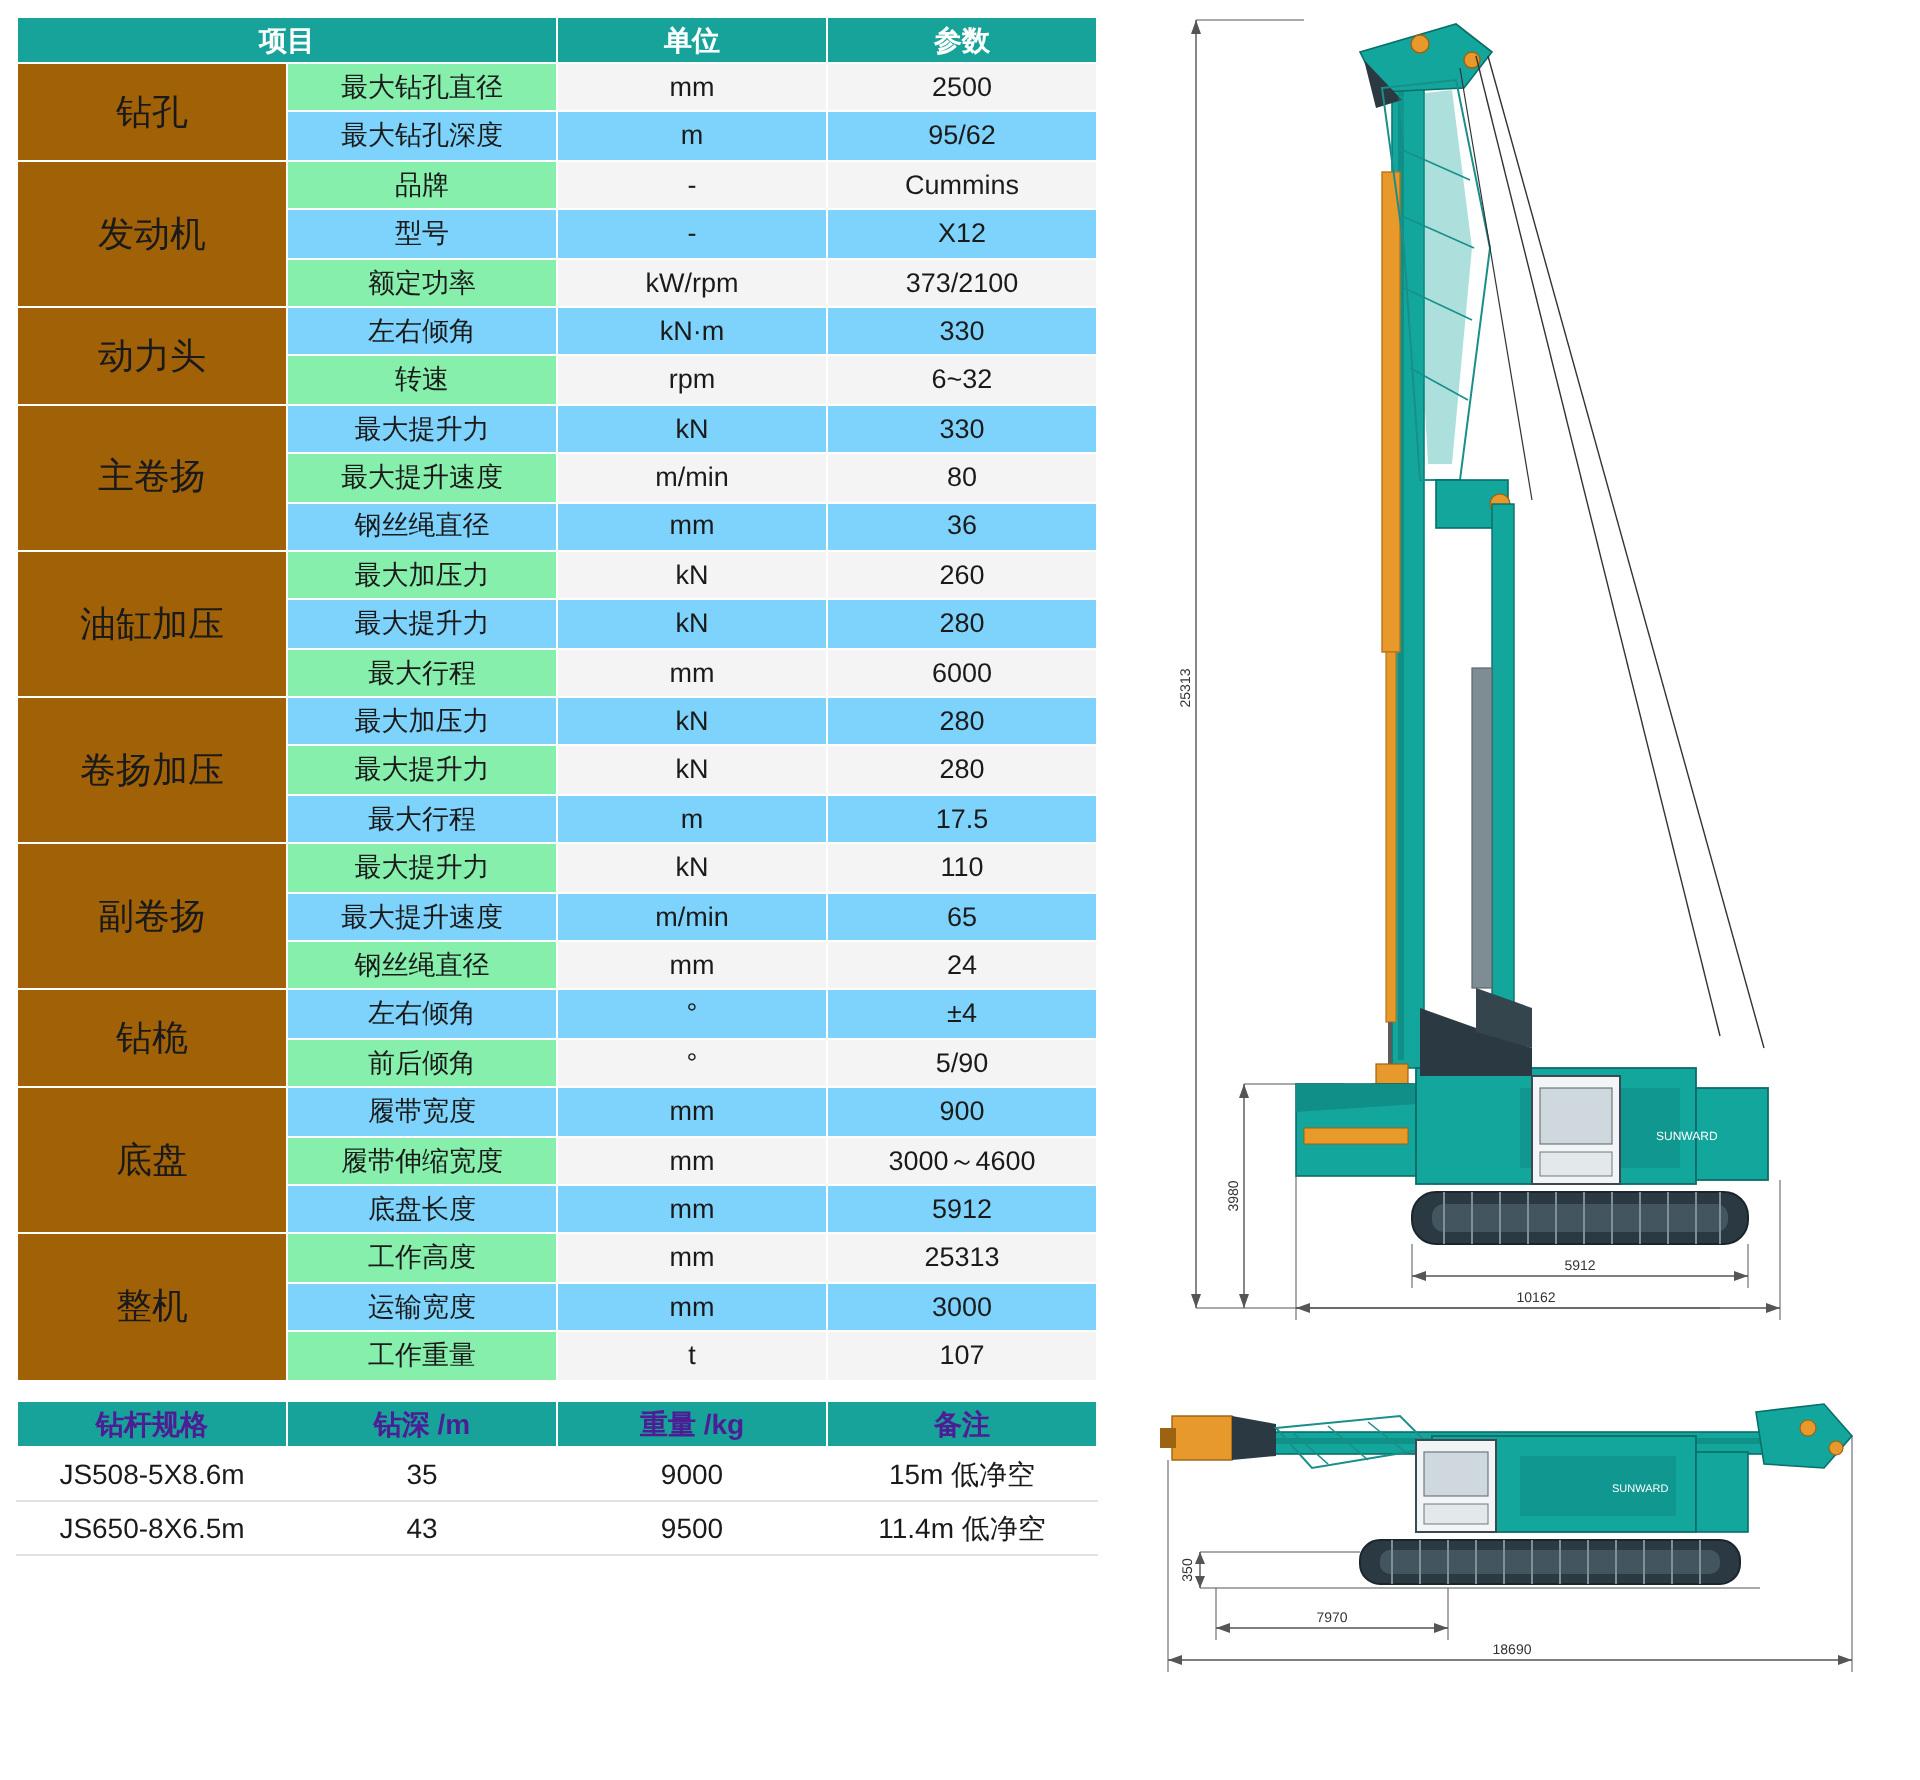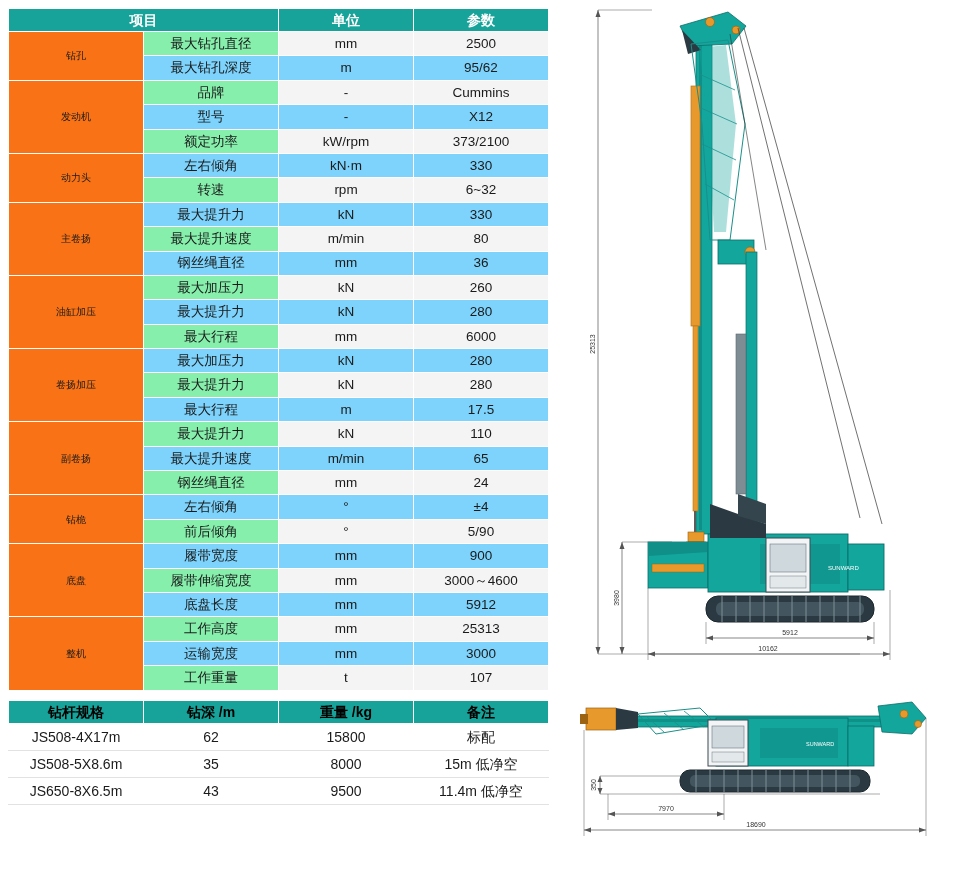--- a/index.html
+++ b/index.html
@@ -27,35 +27,35 @@
     height:23.4px;
     line-height:1.15;
   }
   thead th{
     background:#18a39a;
     color:#ffffff;
     font-weight:bold;
     height:22px;
     font-size:14px;
   }
-  .grp{background:#f97316;font-size:10px;}
+  .grp{background:#a16207;font-size:18px;}
   .c1{background:#86efac;}
   .c2{background:#f4f4f4;}
   .c3{background:#f4f4f4;text-align:center;}
   tbody tr.alt td.c1,tbody tr.alt td.c2,tbody tr.alt td.c3{background:#7dd3fc;}
 
   
   col.w1{width:135px;}
   col.w2{width:135px;}
   col.w3{width:135px;}
   col.w4{width:135px;}
 
   
   .rods{margin-top:9px;}
-  .rods thead th{background:#18a39a;color:#000000;font-weight:bold;font-size:14px;height:22px;}
+  .rods thead th{background:#18a39a;color:#4c1d95;font-weight:bold;font-size:14px;height:22px;}
   .rods td{height:26px;font-size:14px;background:#ffffff;border:1px solid #ffffff;border-bottom:1px solid #e2e2e2;}
   .rods tr td:first-child{text-align:center;}
 
   
   .right{position:absolute;left:560px;top:0;width:400px;height:890px;}
   .draw-top{position:absolute;left:0;top:4px;width:400px;height:660px;}
   .draw-bot{position:absolute;left:0;top:672px;width:400px;height:210px;}
   .dim-label{
     font-size:7px;fill:#333;font-family:"Liberation Sans",sans-serif;
   }
@@ -251,29 +251,23 @@
       <thead>
         <tr>
           <th>钻杆规格</th>
           <th>钻深 /m</th>
           <th>重量 /kg</th>
           <th>备注</th>
         </tr>
       </thead>
       <tbody>
         <tr>
-          <td>JS508-4X17m</td>
-          <td>62</td>
-          <td>15800</td>
-          <td>标配</td>
-        </tr>
-        <tr>
           <td>JS508-5X8.6m</td>
           <td>35</td>
-          <td>8000</td>
+          <td>9000</td>
           <td>15m 低净空</td>
         </tr>
         <tr>
           <td>JS650-8X6.5m</td>
           <td>43</td>
           <td>9500</td>
           <td>11.4m 低净空</td>
         </tr>
       </tbody>
     </table>

